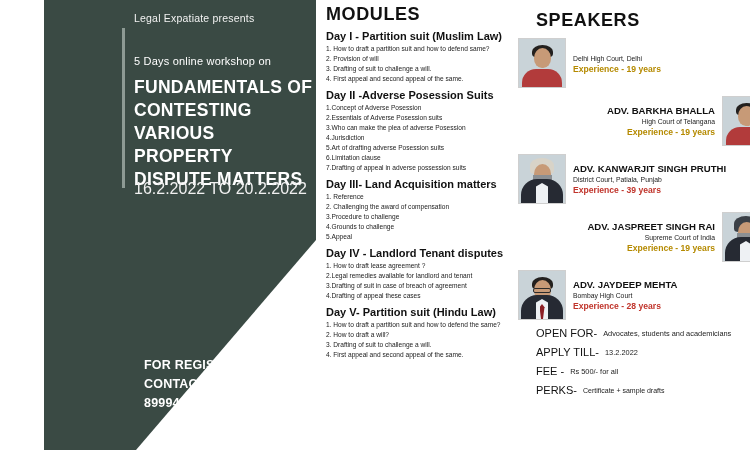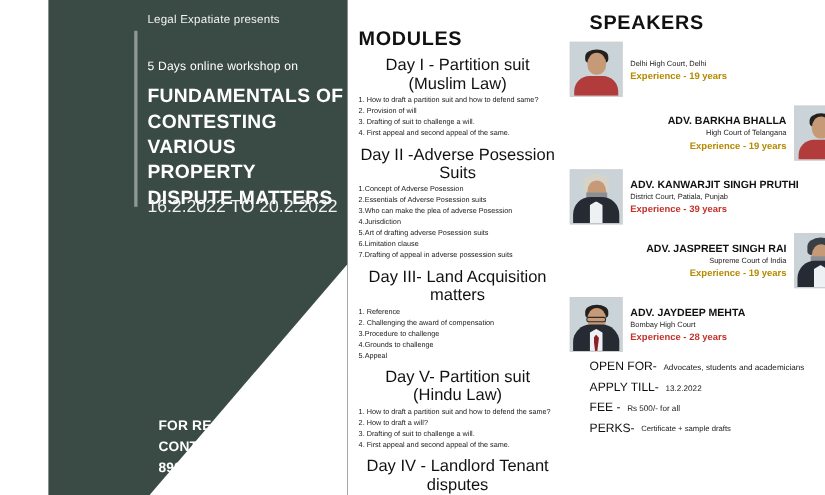--- a/index.html
+++ b/index.html
@@ -65,51 +65,50 @@
     text-transform: uppercase;
   }
   .dates {
     position: absolute;
     left: 90px; top: 180px;
     font-size: 16px;
     color: #f0f0f0;
   }
   .reg {
     position: absolute;
-    left: 100px; top: 378px;
+    left: 100px; top: 356px;
     font-size: 12.5px;
     font-weight: bold;
     line-height: 1.5;
     letter-spacing: .2px;
     z-index: 3;
   }
 
   
   .middle {
     width: 196px;
     flex: 0 0 196px;
-    padding: 25px 6px 4px 10px;
+    padding: 4px 6px 4px 10px;
     color: #1b1b1b;
   }
   .mod-title {
     font-size: 18px;
     font-weight: bold;
     letter-spacing: .6px;
     margin-bottom: 5px;
     color: #111;
   }
   .day {
     margin-bottom: 5px;
   }
   .day-h {
-    font-size: 15px;
-    font-weight: normal;
+    font-size: 11px;
+    font-weight: bold;
     margin-bottom: 2px;
     color: #111;
-    text-align: center;
   }
   .day-list {
     font-size: 6.6px;
     line-height: 1.52;
     color: #1b1b1b;
   }
   .day-list div { white-space: normal; }
 
   
   .right {
@@ -274,35 +273,35 @@
           <div class="day-h">Day III- Land Acquisition matters</div>
           <div class="day-list">
             <div>1.  Reference</div>
             <div>2.  Challenging the award of compensation</div>
             <div>3.Procedure to challenge</div>
             <div>4.Grounds to challenge</div>
             <div>5.Appeal</div>
           </div>
         </div>
         <div class="day">
+          <div class="day-h">Day IV - Landlord Tenant disputes</div>
+          <div class="day-list">
+            <div>1. How to draft lease agreement ?</div>
+            <div>2.Legal remedies available for landlord and tenant</div>
+            <div>3.Drafting of suit in case of breach of agreement</div>
+            <div>4.Drafting of appeal these cases</div>
+          </div>
+        </div>
+        <div class="day">
           <div class="day-h">Day V- Partition suit (Hindu Law)</div>
           <div class="day-list">
             <div>1. How to draft a partition suit and how to defend the same?</div>
             <div>2. How to draft a will?</div>
             <div>3. Drafting of suit to challenge a will.</div>
             <div>4. First appeal and second appeal of the same.</div>
-          </div>
-        </div>
-        <div class="day">
-          <div class="day-h">Day IV - Landlord Tenant disputes</div>
-          <div class="day-list">
-            <div>1. How to draft lease agreement ?</div>
-            <div>2.Legal remedies available for landlord and tenant</div>
-            <div>3.Drafting of suit in case of breach of agreement</div>
-            <div>4.Drafting of appeal these cases</div>
           </div>
         </div>
       </div>
   </div>
 
   <div class="right">
     <div class="sp-title">SPEAKERS</div>
     <div id="speakers-container">
         <div class="spk">
           <div class="photo">

